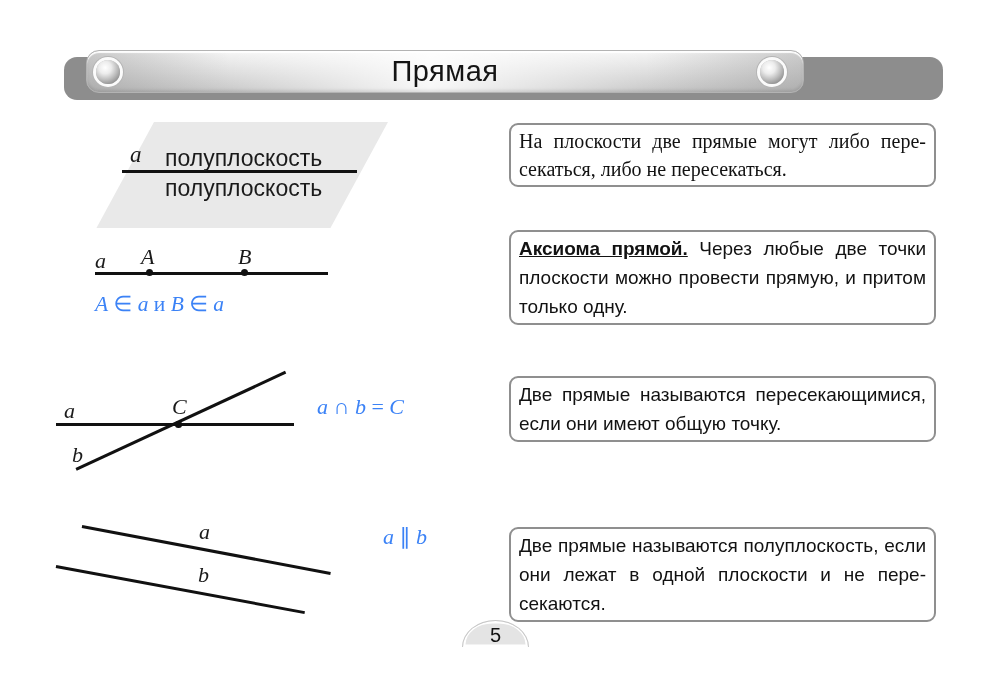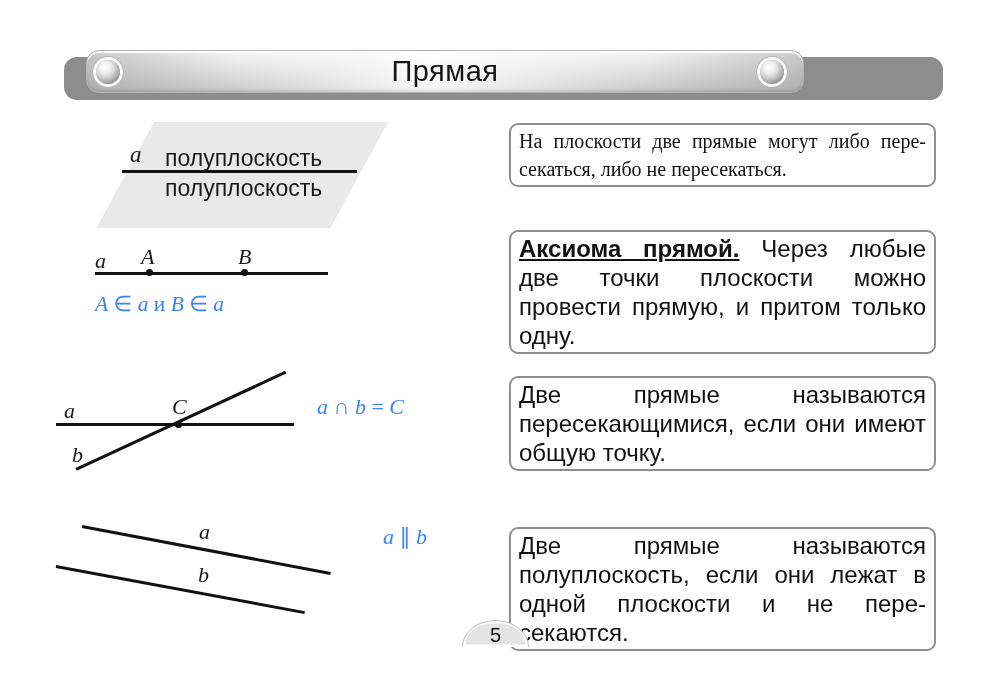--- a/index.html
+++ b/index.html
@@ -52,21 +52,21 @@
   }
   .halfplane-line{left:122px;top:170px;width:235px;height:3px;}
 
   
   .tbox{
     position:absolute;left:509px;width:427px;box-sizing:border-box;
     border:2px solid #8f8f8f;border-radius:9px;background:#fff;
     padding:2px 8px;color:#121212;text-align:justify;
   }
   .tbox-serif{font-family:"Liberation Serif",serif;font-size:20px;line-height:28px;}
-  .tbox-sans{font-family:"Liberation Sans",sans-serif;font-size:24px;line-height:29px;}
+  .tbox-sans{font-family:"Liberation Sans",sans-serif;font-size:19px;line-height:29px;}
   .term-bold{font-weight:normal;}
   .term-underline{font-weight:bold;text-decoration:underline;}
 
   
   .page-tab{
     position:absolute;left:462px;top:620px;width:67px;height:27px;
     background:#e4e4e4;border:1px solid #c6c6c6;border-bottom:none;box-sizing:border-box;
     border-radius:50% 50% 0 0 / 100% 100% 0 0;
     box-shadow:inset 0 0 0 2.5px #ffffff;
     display:flex;align-items:flex-end;justify-content:center;

